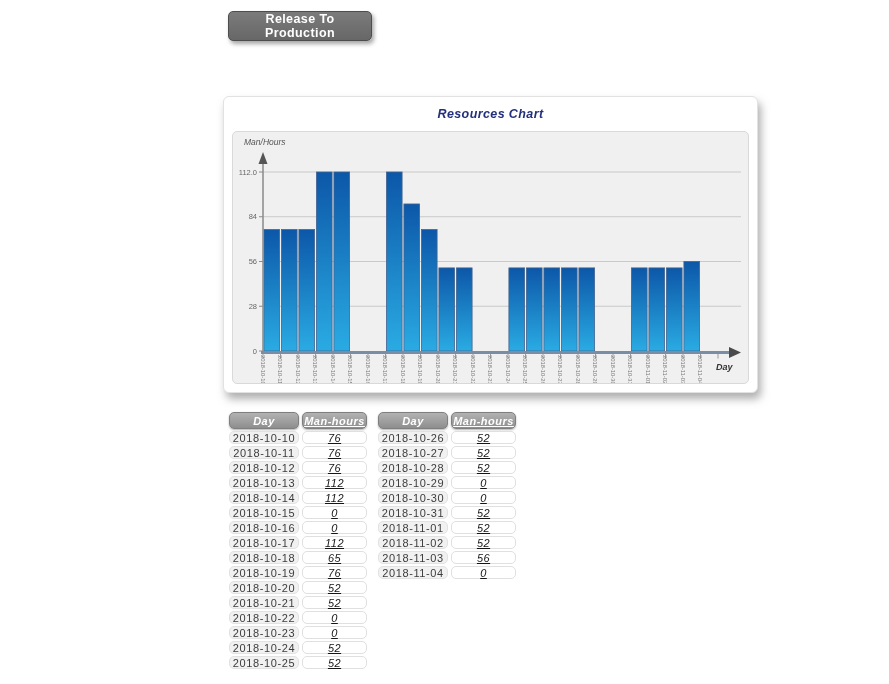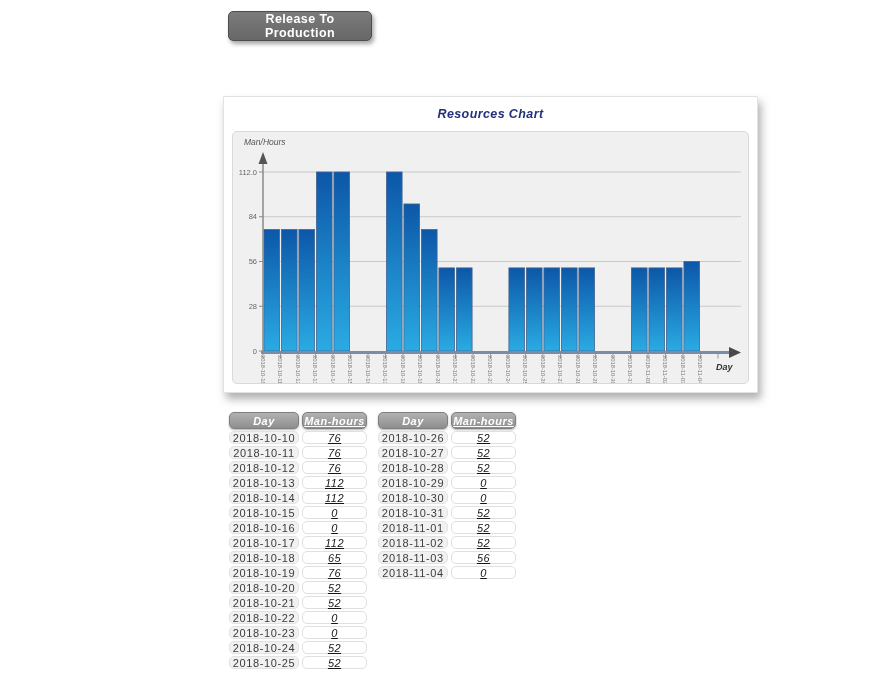--- a/index.html
+++ b/index.html
@@ -20,21 +20,21 @@
     position:absolute; left:540px; top:10px; width:163px; height:60px;
     background:#f0f0f0; border:1px solid #dcdcdc; border-radius:8px;
   }
   .report-title { font-size:12px; font-weight:bold; font-style:italic; color:#1c1c1c; margin:11px 0 0 14px; letter-spacing:.3px; }
   .report-date-row { position:absolute; left:14px; bottom:9px; font-size:11px; color:#333; }
   .report-date-row .lbl { margin-right:14px; }
 
   
   .chart-card {
     position:absolute; left:175px; top:96px; width:535px; height:297px;
-    background:#ffffff; border:1px solid #e2e2e2; border-radius:1px;
+    background:#ffffff; border:1px solid #e2e2e2; border-radius:6px;
     box-shadow:3px 6px 8px rgba(110,110,110,.55);
   }
   .chart-title {
     margin-top:10px; text-align:center;
     font-size:12.5px; font-weight:bold; font-style:italic; color:#23307c; letter-spacing:.4px;
   }
   .plot-panel {
     position:absolute; left:8px; top:34px; width:517px; height:253px;
     background:#f0f0f0; border:1px solid #d9d9d9; border-radius:5px;
   }

